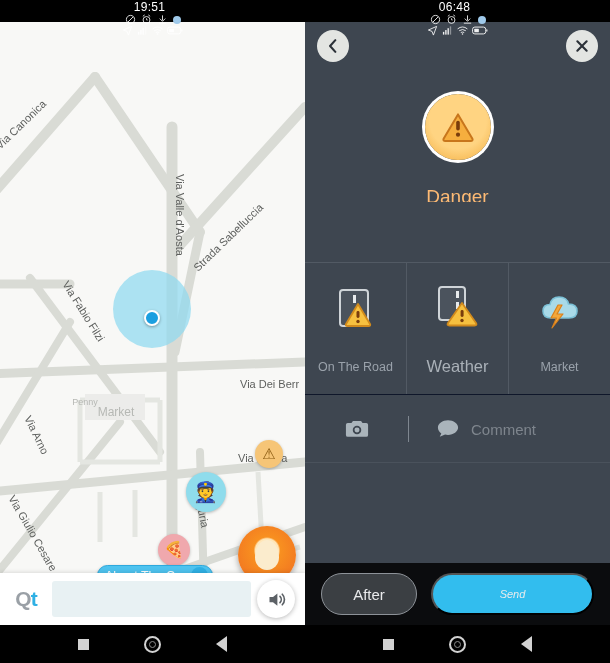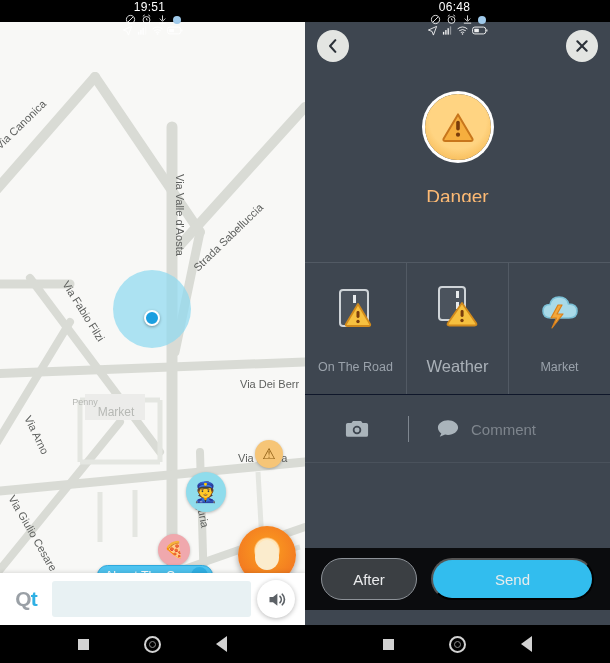--- a/index.html
+++ b/index.html
@@ -122,28 +122,28 @@
 
   .commentrow { flex:0 0 68px; display:flex; align-items:center;
                 border-bottom:1px solid #4a525c; }
   .cam-cell { width:103px; display:flex; align-items:center; justify-content:center; }
   .vdiv { width:1px; height:26px; background:#7f8790; }
   .comment-cell { flex:1; display:flex; align-items:flex-end; gap:12px; padding-left:28px; }
   .comment-text { font-size:15px; color:#7e858d; }
 
   .panel-fill { flex:1; }
 
-  .actions { position:absolute; left:0; right:0; bottom:53px; height:62px;
+  .actions { position:absolute; left:0; right:0; bottom:38px; height:62px;
              background:#0b0c0e; display:flex; align-items:center;
              gap:14px; padding:0 16px; z-index:20; }
   .btn { height:42px; border-radius:21px; display:flex; align-items:center;
          justify-content:center; font-size:15px; }
   .btn-after { width:96px; background:#3b3f43; color:#e9eaec;
                border:1px solid #8d9298; overflow:hidden; white-space:nowrap; }
-  .btn-send { flex:1; background:#32bdee; color:#e8eced; font-size:15px; }
+  .btn-send { flex:1; background:#32bdee; color:#e8eced; font-size:11px;font-style:italic; }
 
   
   .navbar { position:absolute; left:0; right:0; bottom:0; height:38px;
             background:#000; display:flex; align-items:center;
             justify-content:space-around; padding:0 50px; z-index:40; }
   .nav-sq { width:11px; height:11px; background:#d2d2d2; }
   .nav-circle { width:17px; height:17px; border-radius:50%;
                 border:2px solid #d2d2d2; position:relative; }
   .nav-circle::after { content:""; position:absolute; inset:3px; border-radius:50%;
                        border:1.5px solid #8d8d8d; }

